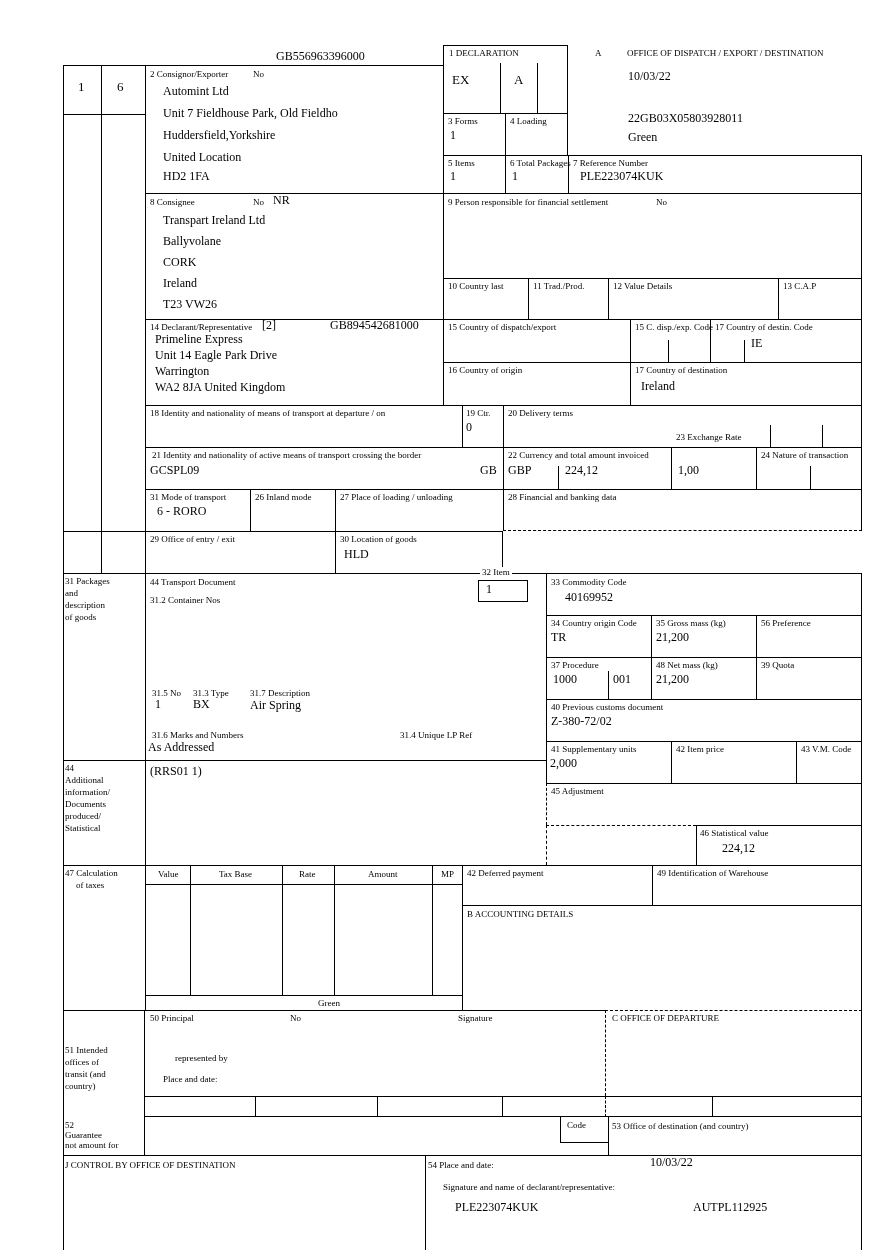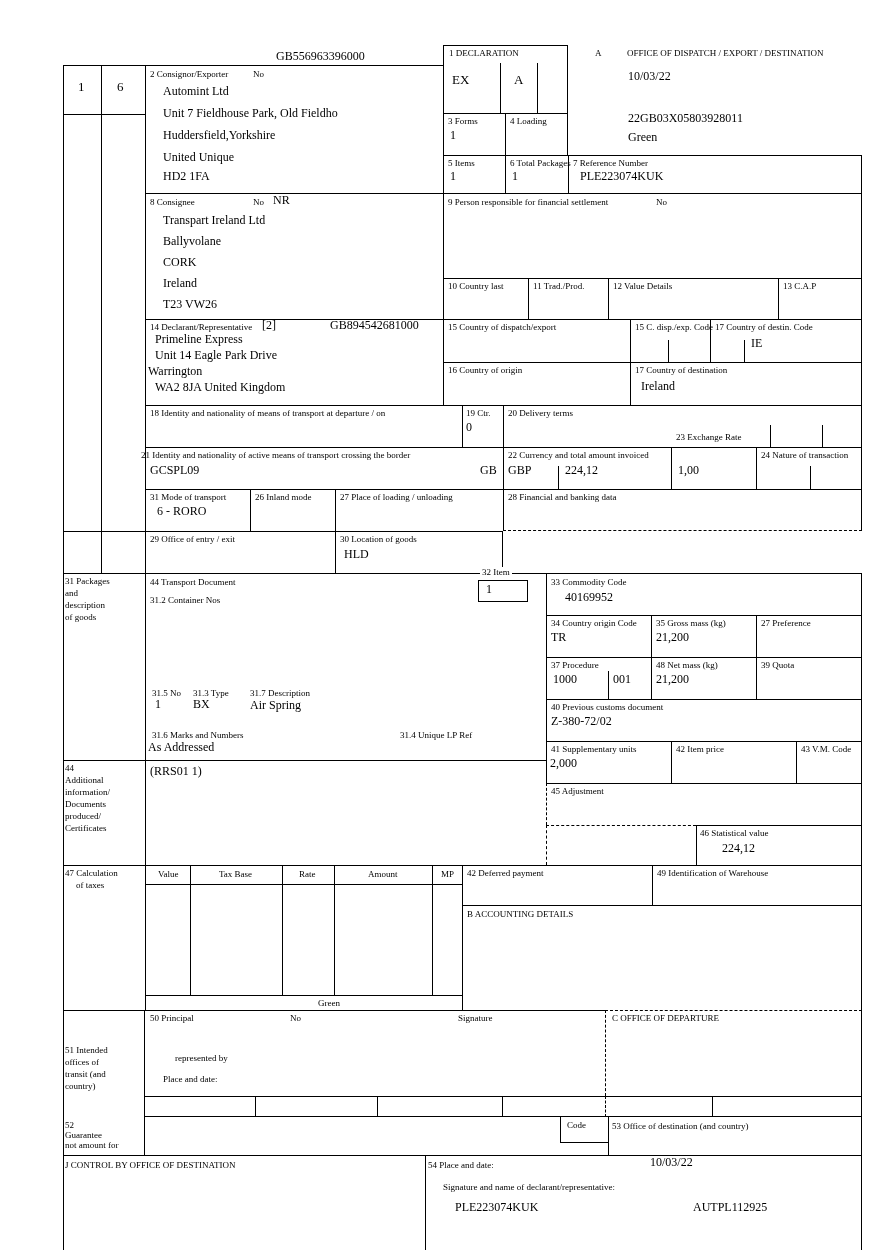--- a/index.html
+++ b/index.html
@@ -134,21 +134,21 @@
   <div class="t val" style="left:628px;top:70px">10/03/22</div>
   <div class="t vlg" style="left:78px;top:80px">1</div>
   <div class="t vlg" style="left:117px;top:80px">6</div>
 
   <div class="t lbl" style="left:150px;top:69px">2 Consignor/Exporter</div>
   <div class="t lbl" style="left:253px;top:69px">No</div>
   <div class="t val" style="left:276px;top:50px">GB556963396000</div>
   <div class="t val" style="left:163px;top:85px">Automint Ltd</div>
   <div class="t val" style="left:163px;top:107px">Unit 7 Fieldhouse Park, Old Fieldho</div>
   <div class="t val" style="left:163px;top:129px">Huddersfield,Yorkshire</div>
-  <div class="t val" style="left:163px;top:151px">United Unique</div>
+  <div class="t val" style="left:163px;top:151px">United Location</div>
   <div class="t val" style="left:163px;top:170px">HD2 1FA</div>
 
   <div class="t lbl" style="left:448px;top:116px">3 Forms</div>
   <div class="t val" style="left:450px;top:129px">1</div>
   <div class="t lbl" style="left:510px;top:116px">4 Loading</div>
   <div class="t val" style="left:628px;top:112px">22GB03X05803928011</div>
   <div class="t val" style="left:628px;top:131px">Green</div>
   <div class="t lbl" style="left:448px;top:158px">5 Items</div>
   <div class="t val" style="left:450px;top:170px">1</div>
   <div class="t lbl" style="left:510px;top:158px">6 Total Packages</div>
@@ -170,37 +170,37 @@
   <div class="t lbl" style="left:448px;top:281px">10 Country last</div>
   <div class="t lbl" style="left:533px;top:281px">11 Trad./Prod.</div>
   <div class="t lbl" style="left:613px;top:281px">12 Value Details</div>
   <div class="t lbl" style="left:783px;top:281px">13 C.A.P</div>
 
   <div class="t lbl" style="left:150px;top:322px">14 Declarant/Representative</div>
   <div class="t val" style="left:262px;top:319px">[2]</div>
   <div class="t val" style="left:330px;top:319px">GB894542681000</div>
   <div class="t val" style="left:155px;top:333px">Primeline Express</div>
   <div class="t val" style="left:155px;top:349px">Unit 14 Eagle Park Drive</div>
-  <div class="t val" style="left:148px;top:365px">Warrington</div>
+  <div class="t val" style="left:155px;top:365px">Warrington</div>
   <div class="t val" style="left:155px;top:381px">WA2 8JA United Kingdom</div>
 
   <div class="t lbl" style="left:448px;top:322px">15 Country of dispatch/export</div>
   <div class="t lbl" style="left:635px;top:322px">15 C. disp./exp. Code</div>
   <div class="t lbl" style="left:715px;top:322px">17 Country of destin. Code</div>
   <div class="t val" style="left:751px;top:337px">IE</div>
   <div class="t lbl" style="left:448px;top:365px">16 Country of origin</div>
   <div class="t lbl" style="left:635px;top:365px">17 Country of destination</div>
   <div class="t val" style="left:641px;top:380px">Ireland</div>
 
   <div class="t lbl" style="left:150px;top:408px">18 Identity and nationality of means of transport at departure / on</div>
   <div class="t lbl" style="left:466px;top:408px">19 Ctr.</div>
   <div class="t val" style="left:466px;top:421px">0</div>
   <div class="t lbl" style="left:508px;top:408px">20 Delivery terms</div>
 
-  <div class="t lbl" style="left:141px;top:450px">21 Identity and nationality of active means of transport crossing the border</div>
+  <div class="t lbl" style="left:152px;top:450px">21 Identity and nationality of active means of transport crossing the border</div>
   <div class="t val" style="left:150px;top:464px">GCSPL09</div>
   <div class="t val" style="left:480px;top:464px">GB</div>
   <div class="t lbl" style="left:508px;top:450px">22 Currency and total amount invoiced</div>
   <div class="t val" style="left:508px;top:464px">GBP</div>
   <div class="t val" style="left:565px;top:464px">224,12</div>
   <div class="t lbl" style="left:676px;top:432px">23 Exchange Rate</div>
   <div class="t val" style="left:678px;top:464px">1,00</div>
   <div class="t lbl" style="left:761px;top:450px">24 Nature of transaction</div>
 
   <div class="t lbl" style="left:150px;top:492px">31 Mode of transport</div>
@@ -220,21 +220,21 @@
   <div class="t lbl" style="left:150px;top:595px">31.2 Container Nos</div>
   <div class="t lbl wbg" style="left:480px;top:567px">32 Item</div>
   <div class="t val" style="left:486px;top:583px">1</div>
   <div class="t lbl" style="left:551px;top:577px">33 Commodity Code</div>
   <div class="t val" style="left:565px;top:591px">40169952</div>
 
   <div class="t lbl" style="left:551px;top:618px">34 Country origin Code</div>
   <div class="t val" style="left:551px;top:631px">TR</div>
   <div class="t lbl" style="left:656px;top:618px">35 Gross mass (kg)</div>
   <div class="t val" style="left:656px;top:631px">21,200</div>
-  <div class="t lbl" style="left:761px;top:618px">27 Preference</div>
+  <div class="t lbl" style="left:761px;top:618px">56 Preference</div>
   <div class="t lbl" style="left:551px;top:660px">37 Procedure</div>
   <div class="t val" style="left:553px;top:673px">1000</div>
   <div class="t val" style="left:613px;top:673px">001</div>
   <div class="t lbl" style="left:656px;top:660px">48 Net mass (kg)</div>
   <div class="t val" style="left:656px;top:673px">21,200</div>
   <div class="t lbl" style="left:761px;top:660px">39 Quota</div>
 
   <div class="t lbl" style="left:152px;top:688px">31.5 No</div>
   <div class="t lbl" style="left:193px;top:688px">31.3 Type</div>
   <div class="t lbl" style="left:250px;top:688px">31.7 Description</div>
@@ -249,21 +249,21 @@
   <div class="t lbl" style="left:551px;top:744px">41 Supplementary units</div>
   <div class="t val" style="left:550px;top:757px">2,000</div>
   <div class="t lbl" style="left:676px;top:744px">42 Item price</div>
   <div class="t lbl" style="left:801px;top:744px">43 V.M. Code</div>
 
   <div class="t lbl" style="left:65px;top:763px">44</div>
   <div class="t lbl" style="left:65px;top:775px">Additional</div>
   <div class="t lbl" style="left:65px;top:787px">information/</div>
   <div class="t lbl" style="left:65px;top:799px">Documents</div>
   <div class="t lbl" style="left:65px;top:811px">produced/</div>
-  <div class="t lbl" style="left:65px;top:823px">Certificates</div>
+  <div class="t lbl" style="left:65px;top:823px">Statistical</div>
   <div class="t val" style="left:150px;top:765px">(RRS01 1)</div>
   <div class="t lbl" style="left:551px;top:786px">45 Adjustment</div>
   <div class="t lbl" style="left:700px;top:828px">46 Statistical value</div>
   <div class="t val" style="left:722px;top:842px">224,12</div>
 
   <div class="t lbl" style="left:65px;top:868px">47 Calculation</div>
   <div class="t lbl" style="left:76px;top:880px">of taxes</div>
   <div class="t lbl" style="left:158px;top:869px">Value</div>
   <div class="t lbl" style="left:219px;top:869px">Tax Base</div>
   <div class="t lbl" style="left:299px;top:869px">Rate</div>

